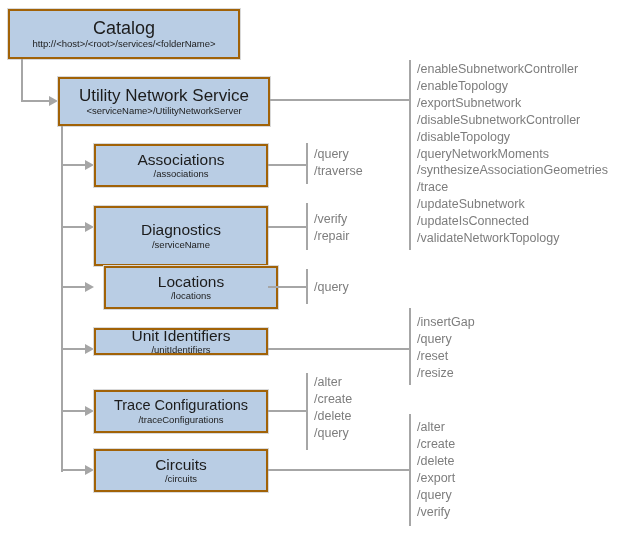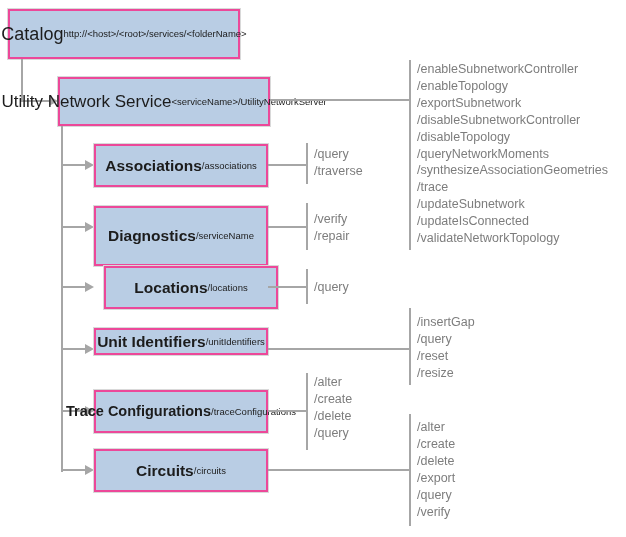--- a/index.html
+++ b/index.html
@@ -2,29 +2,29 @@
 <html><head>
 <meta charset="utf-8">
 <style>
   html,body { margin:0; padding:0; background:#ffffff; }
   .canvas {
     position:relative; width:626px; height:537px; background:#ffffff;
     font-family:"Liberation Sans", sans-serif; overflow:hidden;
   }
   .node {
     position:absolute; box-sizing:border-box;
-    background:#b9cde4; border:2px solid #ec4899;
-    display:flex; justify-content:center; align-items:center;
+    background:#b9cde4; border:2px solid #a16207;
+    display:flex; flex-direction:column; justify-content:center; align-items:center;
     text-align:center; box-shadow:0 0 0 1px #d9d9d9;
   }
   .node .title { color:#1c1c1c; line-height:1.12; white-space:nowrap; }
   .node .sub   { color:#1c1c1c; font-size:9.5px; line-height:1.25; white-space:nowrap; }
   .catalog .title { font-size:18px; }
   .service .title { font-size:17px; }
-  .resource .title { font-size:15.5px;font-weight:bold; }
+  .resource .title { font-size:15.5px; }
   .hline { position:absolute; height:2px; background:#a6a6a6; }
   .vline { position:absolute; width:2px;  background:#a6a6a6; }
   .arrow {
     position:absolute; width:0; height:0;
     border-top:5px solid transparent; border-bottom:5px solid transparent;
     border-left:9px solid #a6a6a6;
   }
   .ops {
     position:absolute; color:#7d7d7d; font-size:12.5px;
     line-height:17px; white-space:nowrap;

